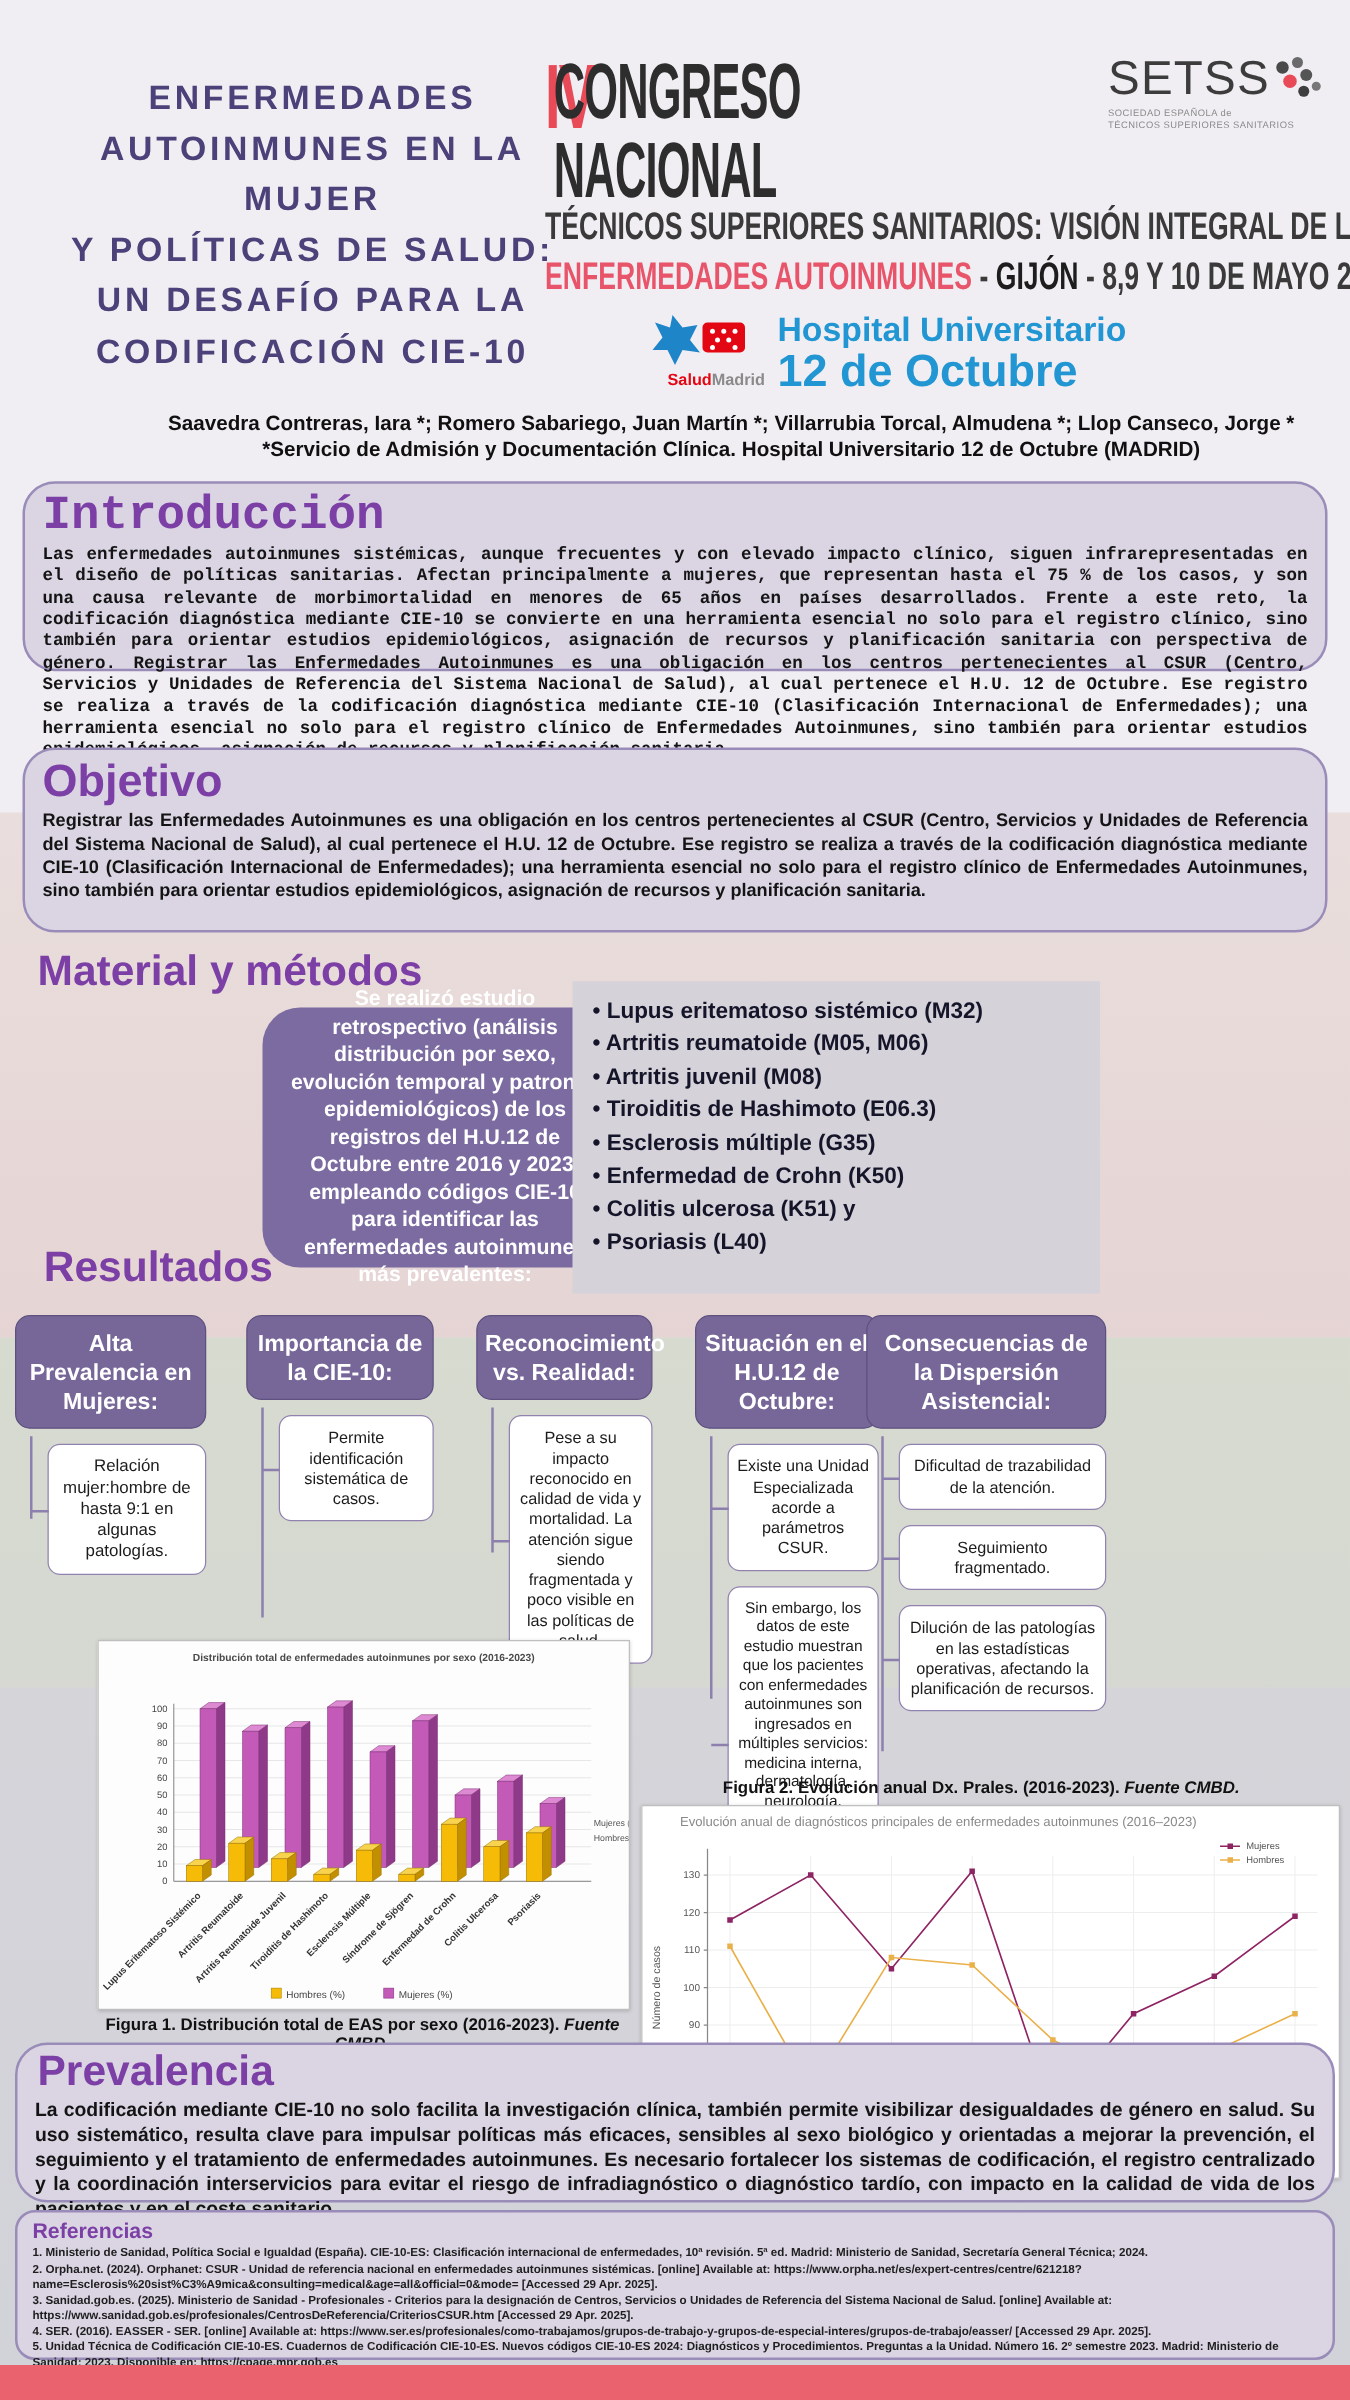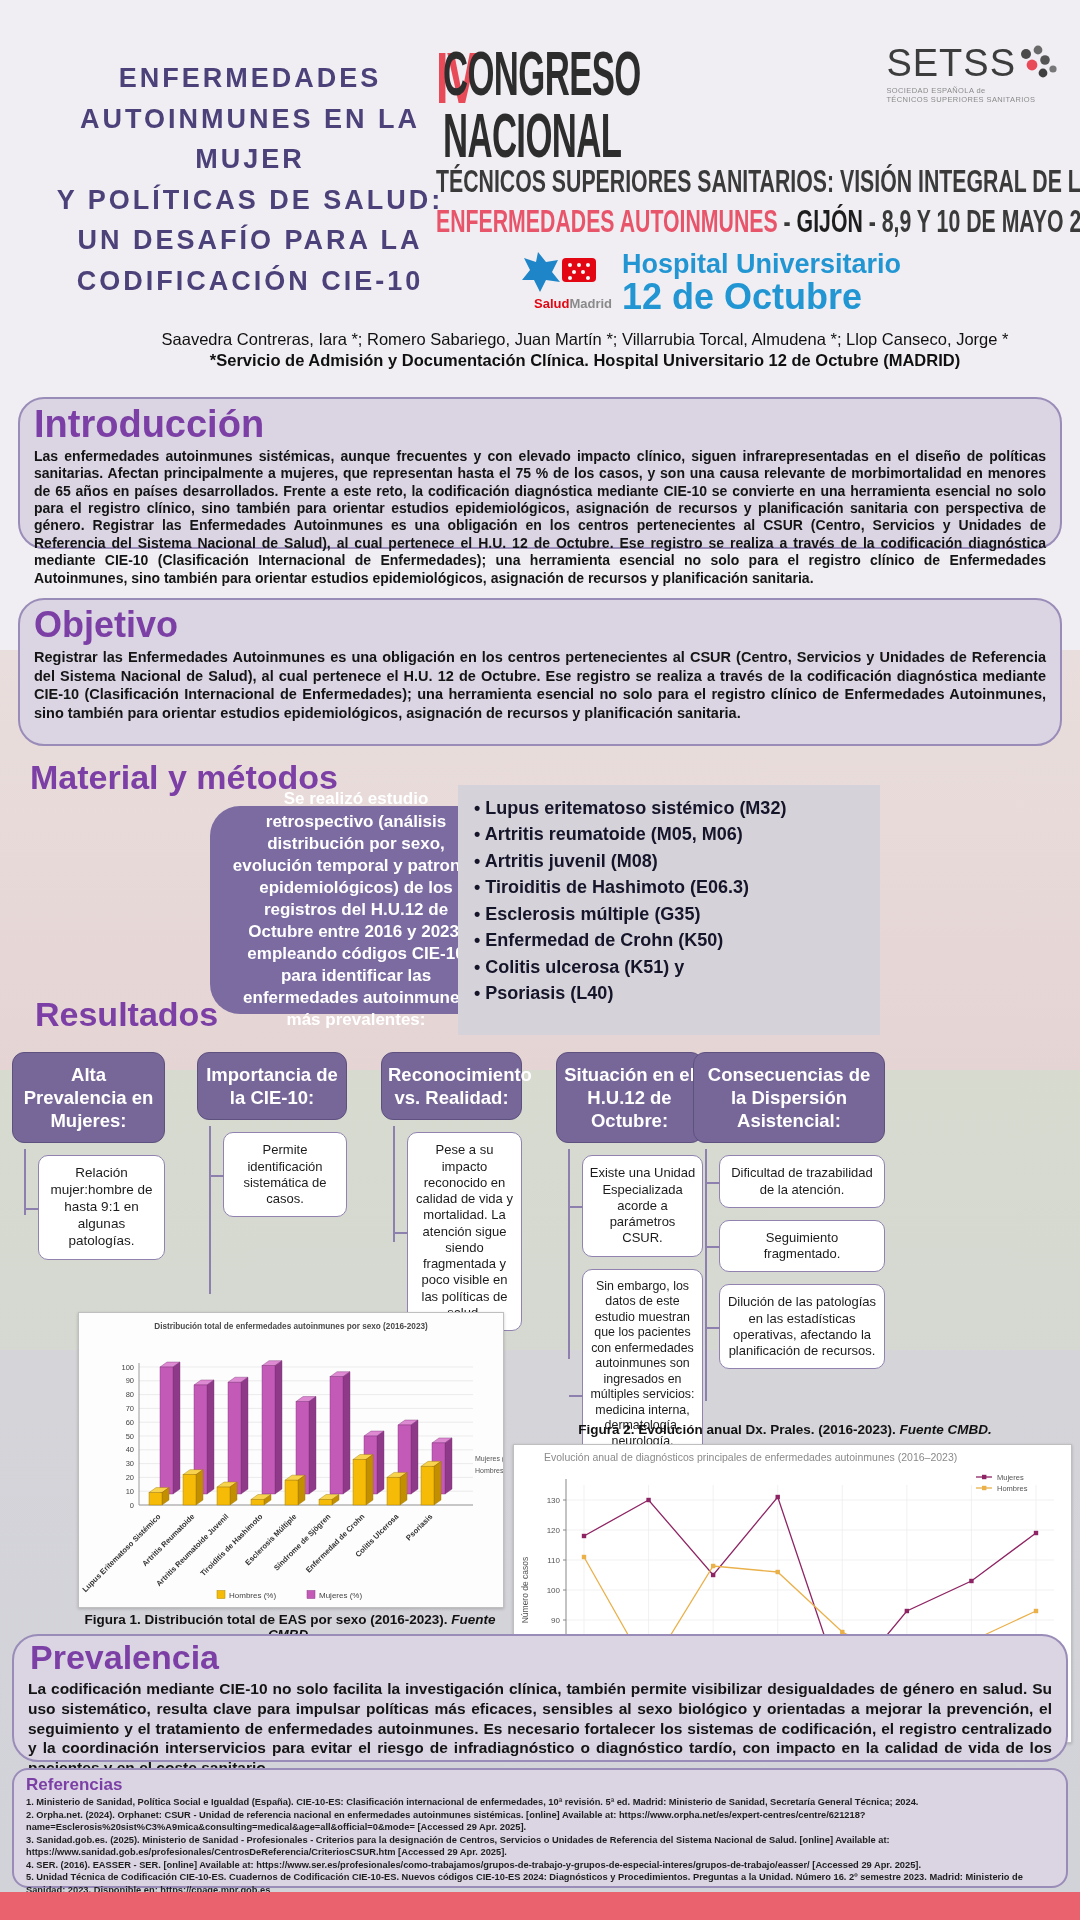--- a/index.html
+++ b/index.html
@@ -26,28 +26,28 @@
   .cong-line1 span{display:inline-block;font-size:28px;font-weight:bold;color:#3a3a3a;transform:scaleX(.76) scaleY(1.1);transform-origin:left top;white-space:nowrap;}
   .cong-line2{margin-top:8px;white-space:nowrap;}
   .cong-line2 .inner{display:inline-block;transform:scaleX(.76) scaleY(1.1);transform-origin:left top;font-size:28px;font-weight:bold;white-space:nowrap;}
   .red-part{color:#e8556a;}
   .city{color:#1d1d1d;}
   .datepart{color:#3a3a3a;}
   .hospital{position:absolute;left:520px;top:250px;display:flex;align-items:center;gap:10px;}
   .hosp-text .l1{font-size:27px;font-weight:bold;color:#2196d3;line-height:1.05;}
   .hosp-text .l2{font-size:36px;font-weight:bold;color:#2196d3;line-height:1.05;}
   .authors{position:absolute;left:90px;top:330px;width:990px;text-align:center;color:#101010;}
-  .authors .a1{font-size:16.5px;font-weight:normal;}
+  .authors .a1{font-size:16.5px;font-weight:bold;}
   .authors .a2{font-size:16.5px;font-weight:bold;margin-top:2px;}
 
   
   .panel{position:absolute;background:#dad4e3;border:2px solid #9a8cb8;border-radius:26px;box-sizing:border-box;}
   .panel h2{margin:4px 0 2px 14px;font-size:38px;color:#7c3fa5;font-weight:bold;}
   .panel .body{padding:0 14px 8px 14px;font-weight:bold;color:#141414;text-align:justify;}
-  #intro{left:18px;top:397px;width:1044px;height:152px;}
+  #intro{left:18px;top:385px;width:1044px;height:152px;font-family:Liberation Mono, monospace;}
   #intro .body{font-size:14px;line-height:1.24;}
   #objetivo{left:18px;top:598px;width:1044px;height:148px;}
   #objetivo h2{font-size:36px;}
   #objetivo .body{font-size:14.5px;line-height:1.28;}
 
   .sec-title{position:absolute;font-size:34px;font-weight:bold;color:#7c3fa5;}
   #metodos-box{position:absolute;left:210px;top:806px;width:292px;height:208px;background:#7b6ba1;border-radius:30px;
     color:#fff;font-weight:bold;font-size:17px;text-align:center;display:flex;align-items:center;box-sizing:border-box;padding:14px 22px;line-height:1.3;}
   #bullets-panel{position:absolute;left:458px;top:785px;width:422px;height:250px;background:#d6d2da;box-sizing:border-box;padding:10px 16px;}
   #bullets-panel ul{margin:0;padding:0;list-style:none;}

